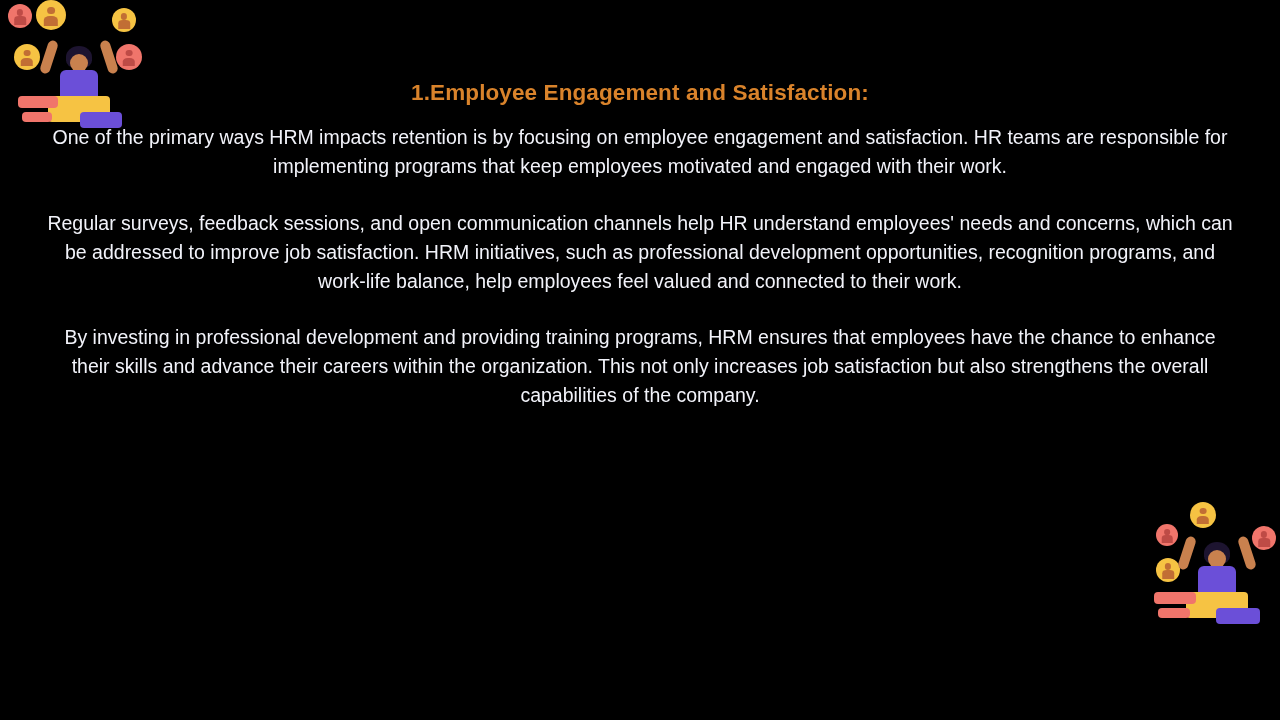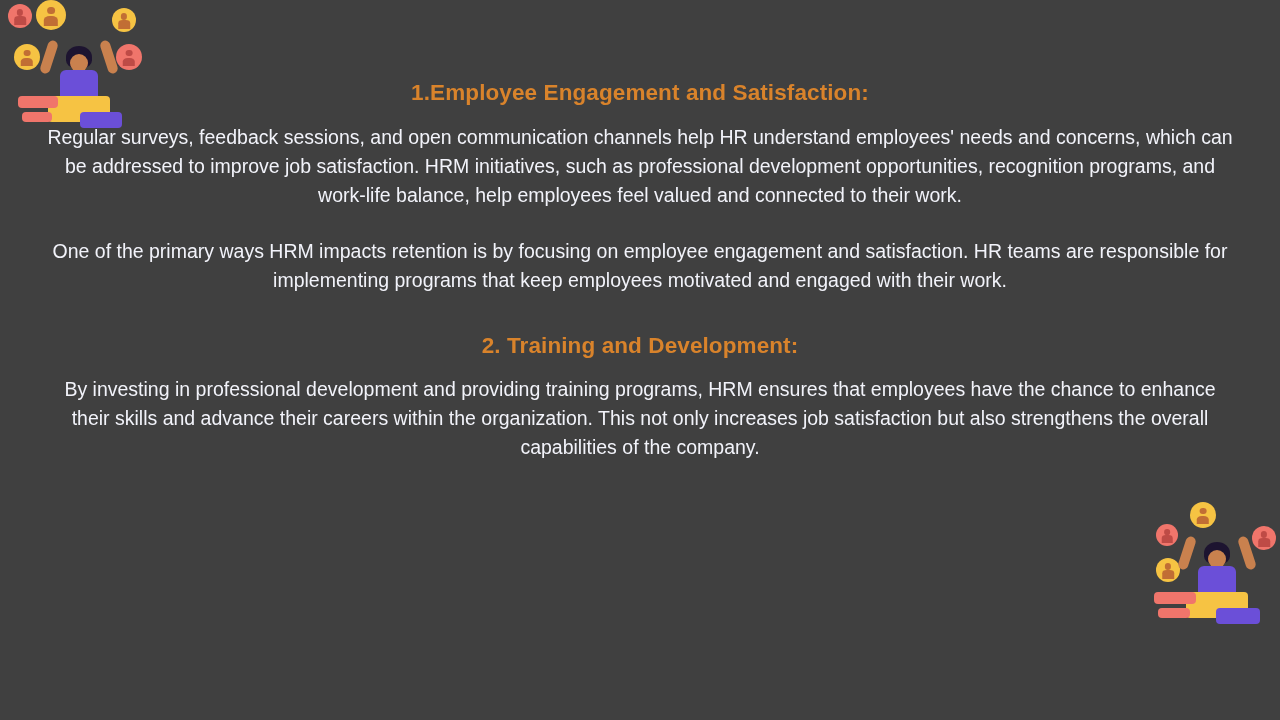--- a/index.html
+++ b/index.html
@@ -13,21 +13,21 @@
   body {
     background: #111b52;
     font-family: "Liberation Sans", sans-serif;
     color: #ffffff;
     position: relative;
   }
   .slide {
     position: relative;
     width: 1280px;
     height: 720px;
-    background: #404040;
+    background: #000000;
   }
 
   
   .content {
     position: absolute;
     left: 32px;
     top: 78px;
     width: 1216px;
     text-align: center;
   }
@@ -161,24 +161,23 @@
     </div>
 
     <span class="bubble pink" style="left:14px; top:96px; width:40px; height:12px;"></span>
     <span class="bubble pink" style="left:18px; top:112px; width:30px; height:10px;"></span>
     <span class="bubble purple" style="left:76px; top:112px; width:42px; height:16px;"></span>
   </div>
 
   <div class="content">
 
     <h2 class="heading">1.Employee Engagement and Satisfaction:</h2>
+    <p class="para">One of the primary ways HRM impacts retention is by focusing on employee engagement and satisfaction. HR teams are responsible for implementing programs that keep employees motivated and engaged with their work.</p>
     <p class="para tight">Regular surveys, feedback sessions, and open communication channels help HR understand employees' needs and concerns, which can be addressed to improve job satisfaction. HRM initiatives, such as professional development opportunities, recognition programs, and work-life balance, help employees feel valued and connected to their work.</p>
-    <p class="para">One of the primary ways HRM impacts retention is by focusing on employee engagement and satisfaction. HR teams are responsible for implementing programs that keep employees motivated and engaged with their work.</p>
-
-    <h2 class="heading second">2. Training and Development:</h2>
+
     <p class="para last">By investing in professional development and providing training programs, HRM ensures that employees have the chance to enhance their skills and advance their careers within the organization. This not only increases job satisfaction but also strengthens the overall capabilities of the company.</p>
 
   </div>
 
   <div class="illus bottom-right">
     <span class="avatar" style="left:62px; top:0px; width:26px; height:26px; background:#f6c343;">
       <span class="head"></span>
         <span class="body"></span>
     </span>
     <span class="avatar" style="left:28px; top:22px; width:22px; height:22px; background:#f0756b;">

